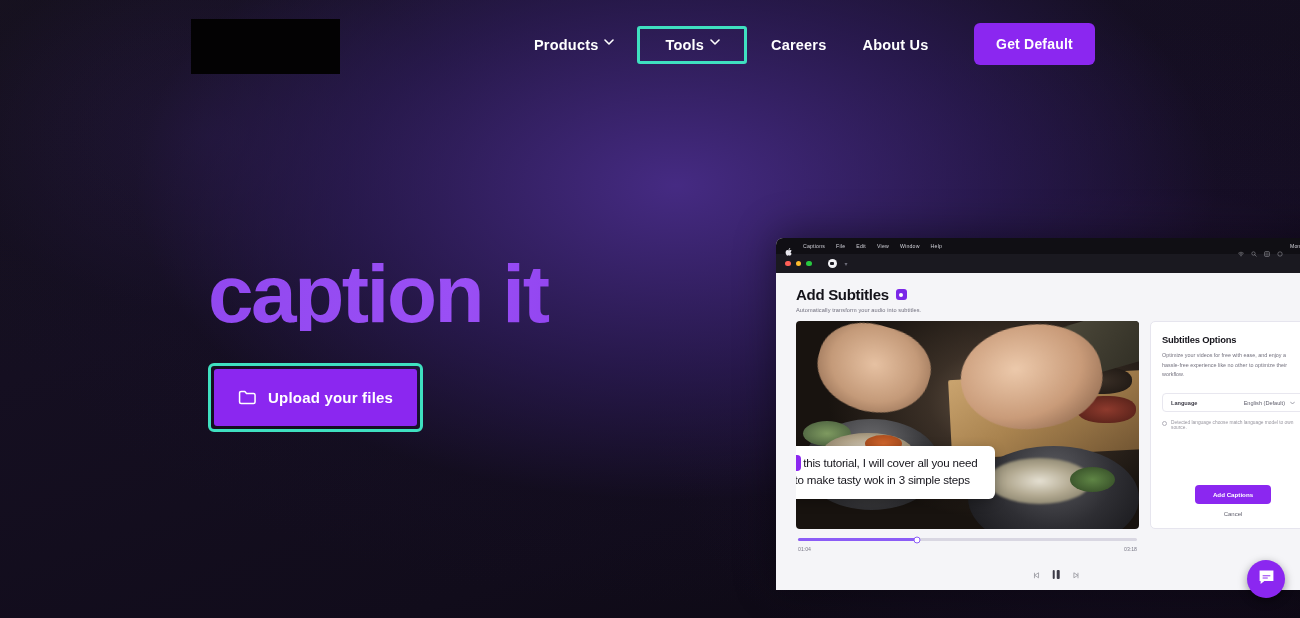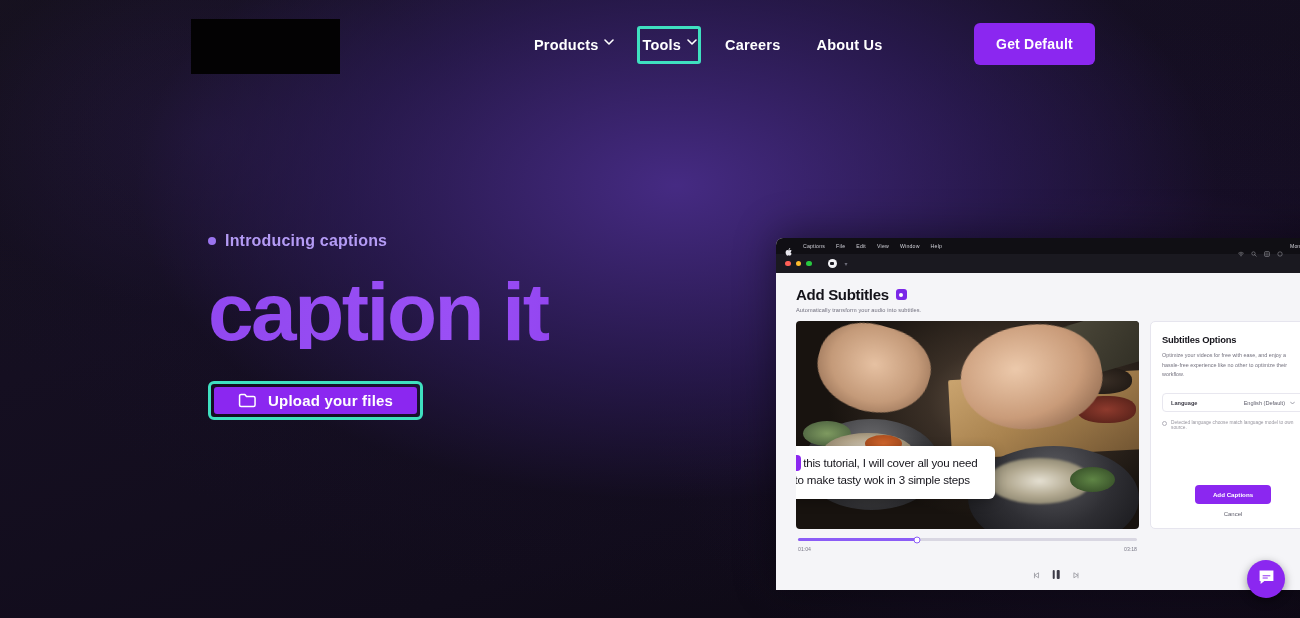--- a/index.html
+++ b/index.html
@@ -40,21 +40,21 @@
     color: #ffffff;
     font-size: 14.5px; font-weight: bold;
     letter-spacing: 0.2px;
     padding: 11px 14px;
     white-space: nowrap;
     cursor: pointer;
   }
   .nav-item.highlight {
     border: 3px solid #3fe0c0;
     border-radius: 3px;
-    padding: 8px 2px;
+    padding: 8px 25px;
     margin: 0 2px;
   }
   .caret { display: inline-block; width: 9px; height: 9px; position: relative; top: -2px; }
   .caret svg { display: block; }
   .cta-btn {
     position: absolute; left: 974px; top: 23px;
     width: 121px; height: 42px;
     background: #8b27f0;
     border-radius: 6px;
     color: #fff; font-size: 14px; font-weight: bold;
@@ -106,21 +106,21 @@
     display: inline-block;
     border: 3px solid #3fe0c0;
     border-radius: 6px;
     padding: 3px;
   }
   .upload-btn {
     display: flex; align-items: center; gap: 11px;
     background: #8b27f0;
     color: #fff;
     font-size: 15px; font-weight: bold;
-    padding: 5px 24px;
+    padding: 20px 24px;
     border-radius: 3px;
     cursor: pointer;
     border: none;
     font-family: "Liberation Sans", sans-serif;
     letter-spacing: 0.2px;
   }
   .folder-ico { width: 19px; height: 17px; flex: none; }
 
   
   .mock {
@@ -369,24 +369,20 @@
 
       <div class="nav-item">
         <span>About Us</span>
       </div>
     </div>
 
     <button class="cta-btn">Get Default</button>
   </div>
 
   <div class="hero">
-    <div class="eyebrow">
-      <span class="dot"></span>
-      <span>Introducing captions</span>
-    </div>
 
     <h1 class="headline">
       <span class="line2">caption it</span>
     </h1>
 
 
     <div class="upload-wrap">
       <button class="upload-btn">
         <span class="folder-ico">
           <svg viewBox="0 0 20 18" width="19" height="17">

